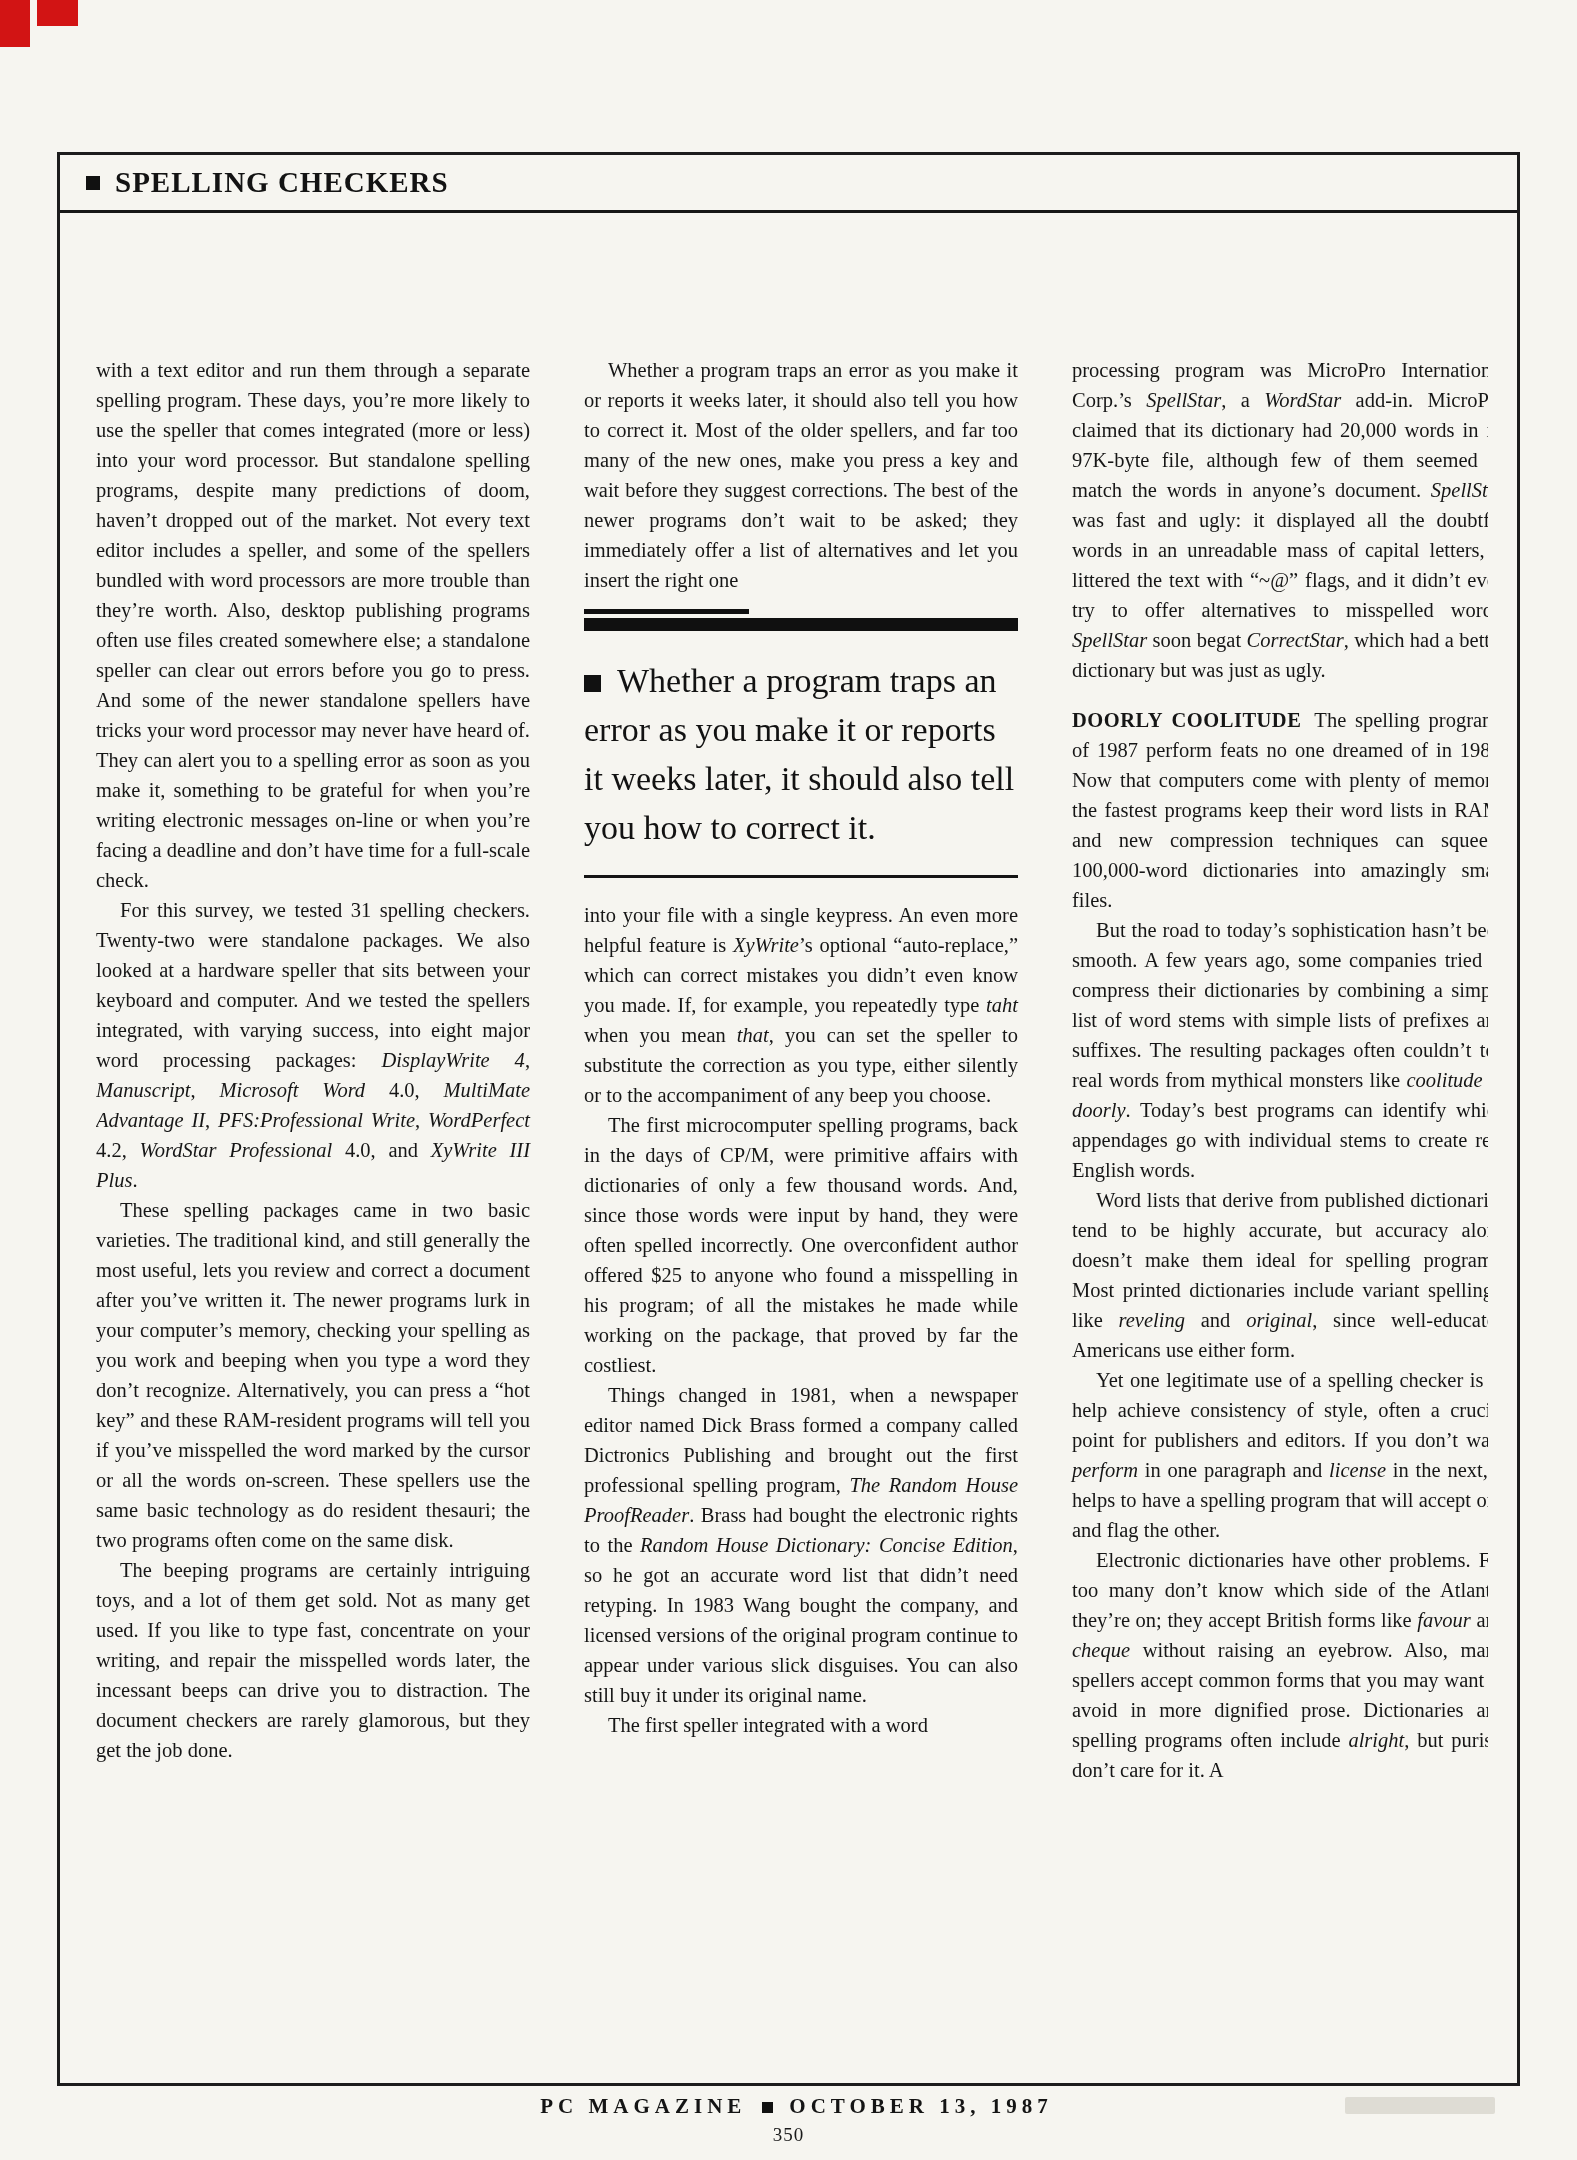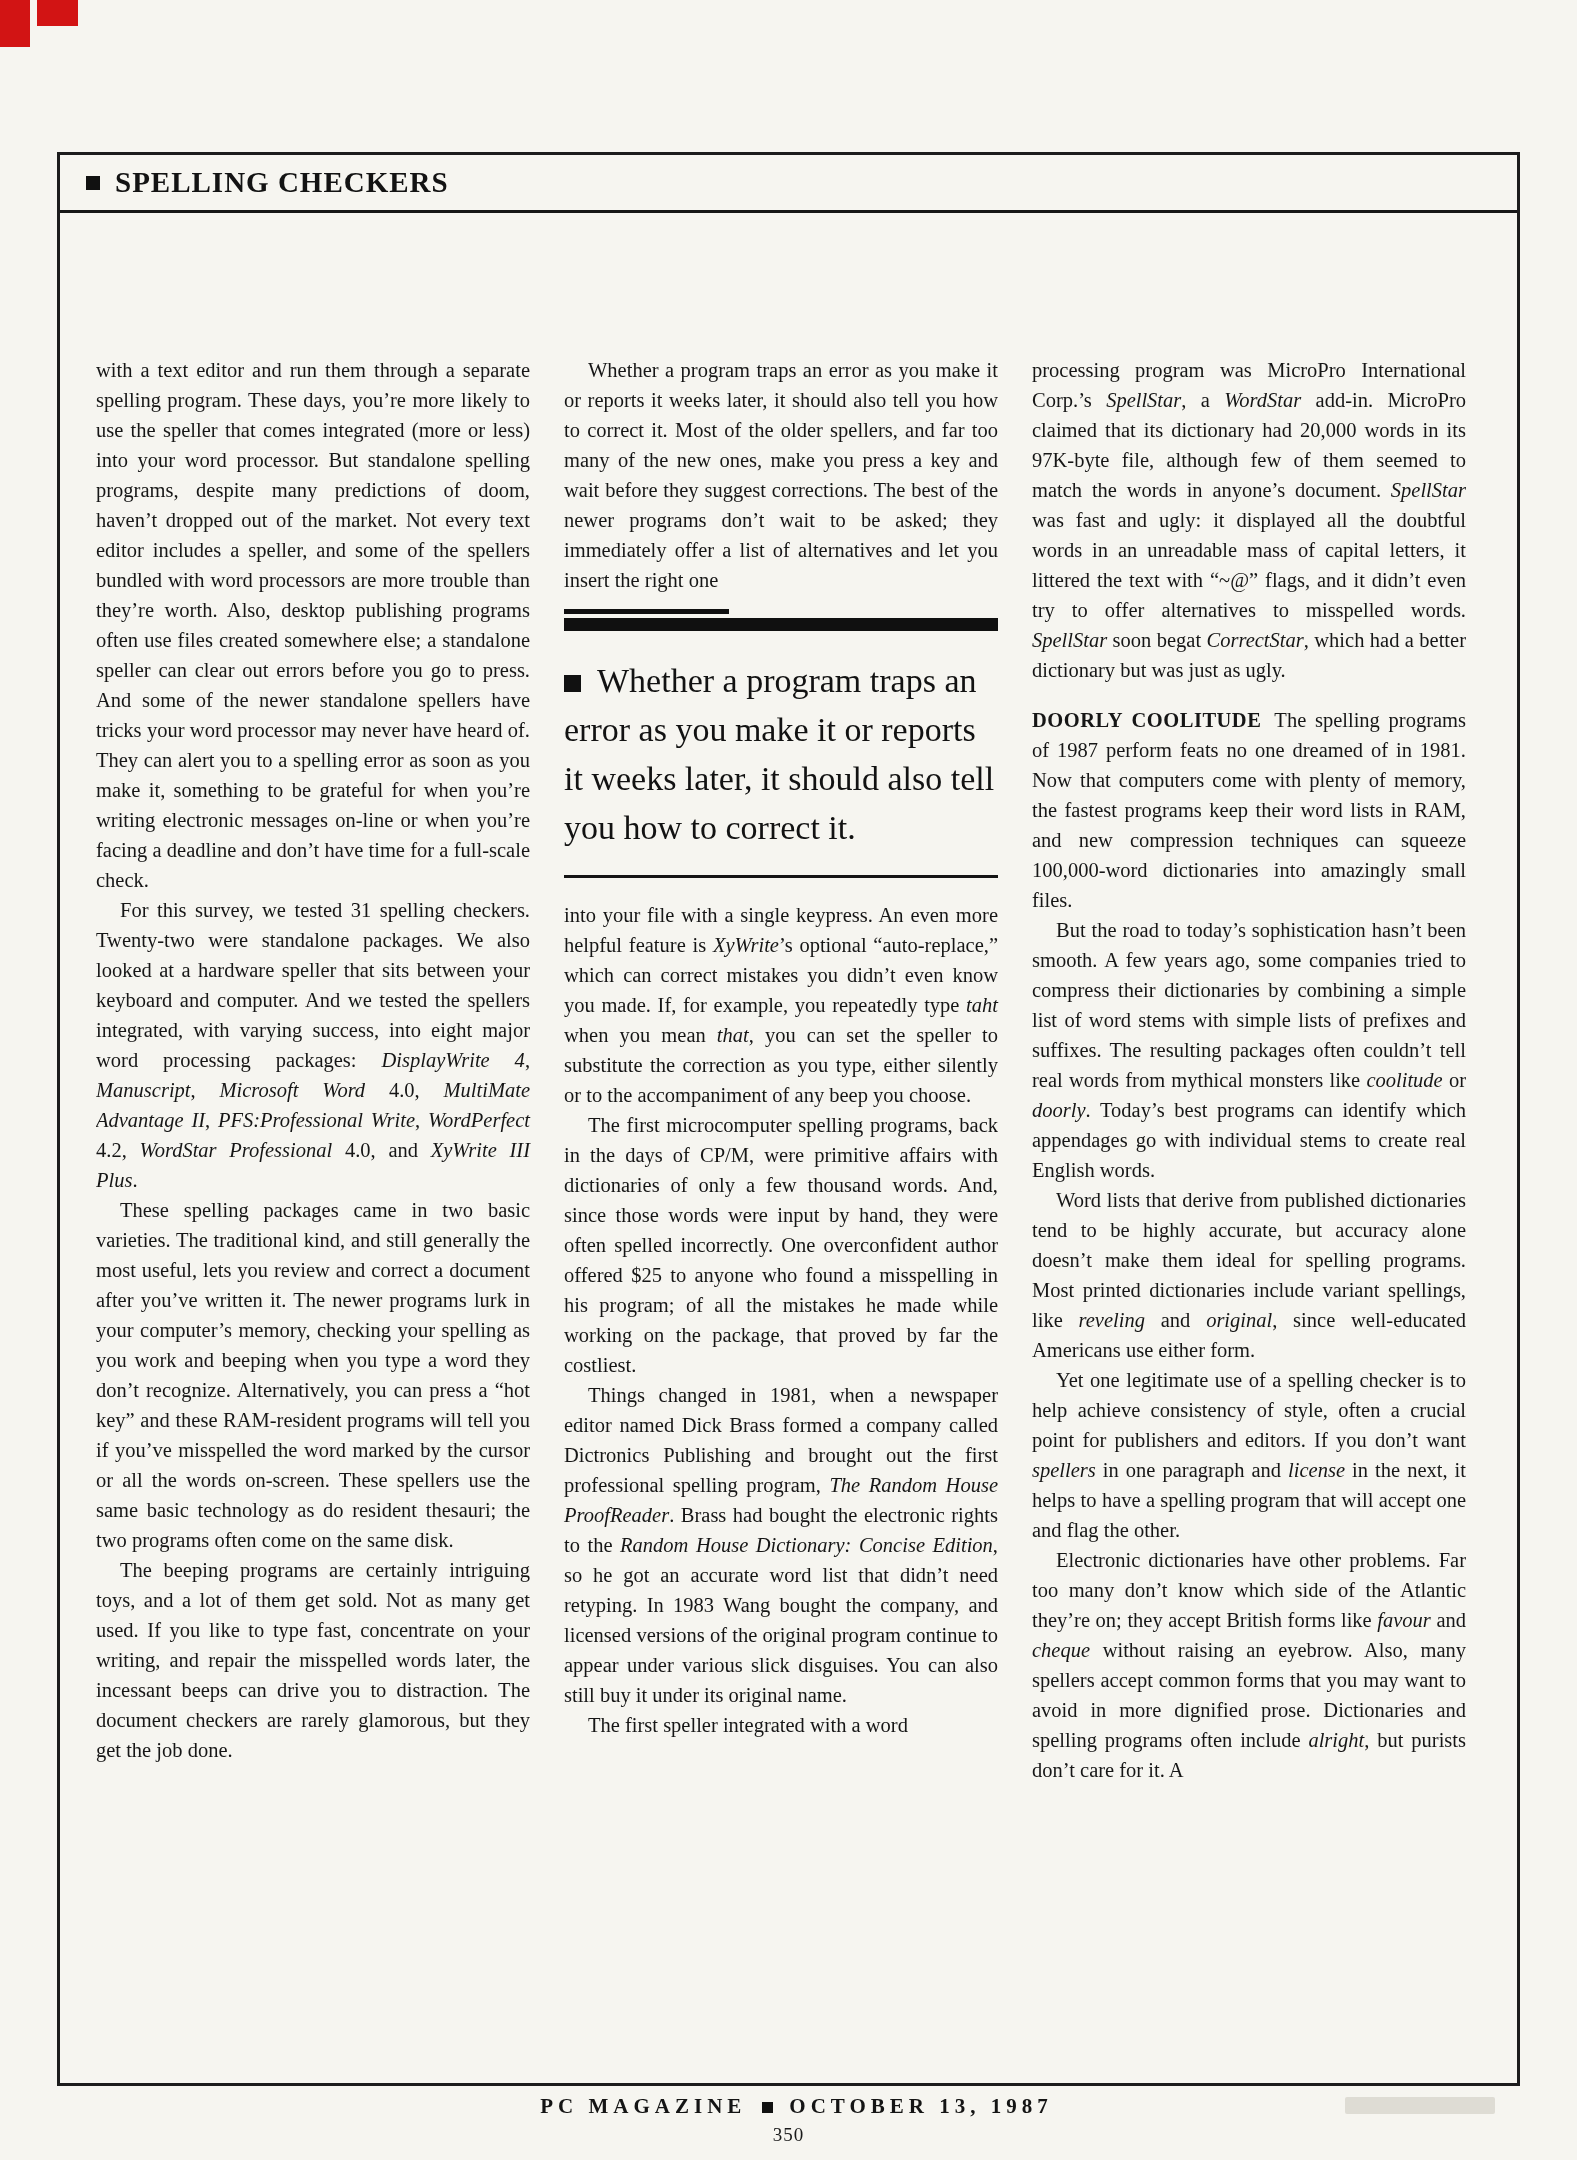--- a/index.html
+++ b/index.html
@@ -19,21 +19,21 @@
     border:3px solid #1c1c1c;
   }
   .header { position:absolute; left:26px; top:11px; display:flex; align-items:center; }
   .sq { display:inline-block; background:#111; }
   .sq-header { width:14px; height:14px; margin-right:15px; }
   .header-title { font-weight:bold; font-size:29px; letter-spacing:1px; color:#131313; }
   .header-rule { position:absolute; left:0; right:0; top:55px; height:3px; background:#171717; }
 
   .columns {
     position:absolute; left:36px; top:200px; width:1392px; height:1722px;
-    display:flex; gap:34px; overflow:hidden;
+    display:flex; gap:54px; overflow:hidden;
   }
   .col {
     flex:0 0 434px; width:434px;
     text-align:justify;
     font-size:20.5px; line-height:30px;
     color:#161616;
     hyphens:auto; -webkit-hyphens:auto;
   }
   .para { margin:0; text-indent:24px; }
   .para.noindent { text-indent:0; }
@@ -100,21 +100,21 @@
       <p class="para">The first speller integrated with a word</p>
     </div>
 
     <div class="col">
       <p class="para noindent">processing program was MicroPro International Corp.’s <i>SpellStar</i>, a <i>WordStar</i> add-in. MicroPro claimed that its dictionary had 20,000 words in its 97K-byte file, although few of them seemed to match the words in anyone’s document. <i>SpellStar</i> was fast and ugly: it displayed all the doubtful words in an unreadable mass of capital letters, it littered the text with “~@” flags, and it didn’t even try to offer alternatives to misspelled words. <i>SpellStar</i> soon begat <i>CorrectStar</i>, which had a better dictionary but was just as ugly.</p>
       <p class="para noindent spaced">
         <b class="runin">DOORLY COOLITUDE</b><span>The spelling programs of 1987 perform feats no one dreamed of in 1981. Now that computers come with plenty of memory, the fastest programs keep their word lists in RAM, and new compression techniques can squeeze 100,000-word dictionaries into amazingly small files.</span>
       </p>
       <p class="para">But the road to today’s sophistication hasn’t been smooth. A few years ago, some companies tried to compress their dictionaries by combining a simple list of word stems with simple lists of prefixes and suffixes. The resulting packages often couldn’t tell real words from mythical monsters like <i>coolitude</i> or <i>doorly</i>. Today’s best programs can identify which appendages go with individual stems to create real English words.</p>
       <p class="para">Word lists that derive from published dictionaries tend to be highly accurate, but accuracy alone doesn’t make them ideal for spelling programs. Most printed dictionaries include variant spellings, like <i>reveling</i> and <i>original</i>, since well-educated Americans use either form.</p>
-      <p class="para">Yet one legitimate use of a spelling checker is to help achieve consistency of style, often a crucial point for publishers and editors. If you don’t want <i>spellers</i> in one paragraph and <i>license</i> in the next, it helps to have a spelling program that will accept one and flag the other.</p>
+      <p class="para">Yet one legitimate use of a spelling checker is to help achieve consistency of style, often a crucial point for publishers and editors. If you don’t want <i>perform</i> in one paragraph and <i>license</i> in the next, it helps to have a spelling program that will accept one and flag the other.</p>
       <p class="para">Electronic dictionaries have other problems. Far too many don’t know which side of the Atlantic they’re on; they accept British forms like <i>favour</i> and <i>cheque</i> without raising an eyebrow. Also, many spellers accept common forms that you may want to avoid in more dignified prose. Dictionaries and spelling programs often include <i>alright</i>, but purists don’t care for it. A</p>
     </div>
 
   </div>
 </div>
 
 <div class="watermark"></div>
 
 <div class="footer">
   <div class="footer-line">

